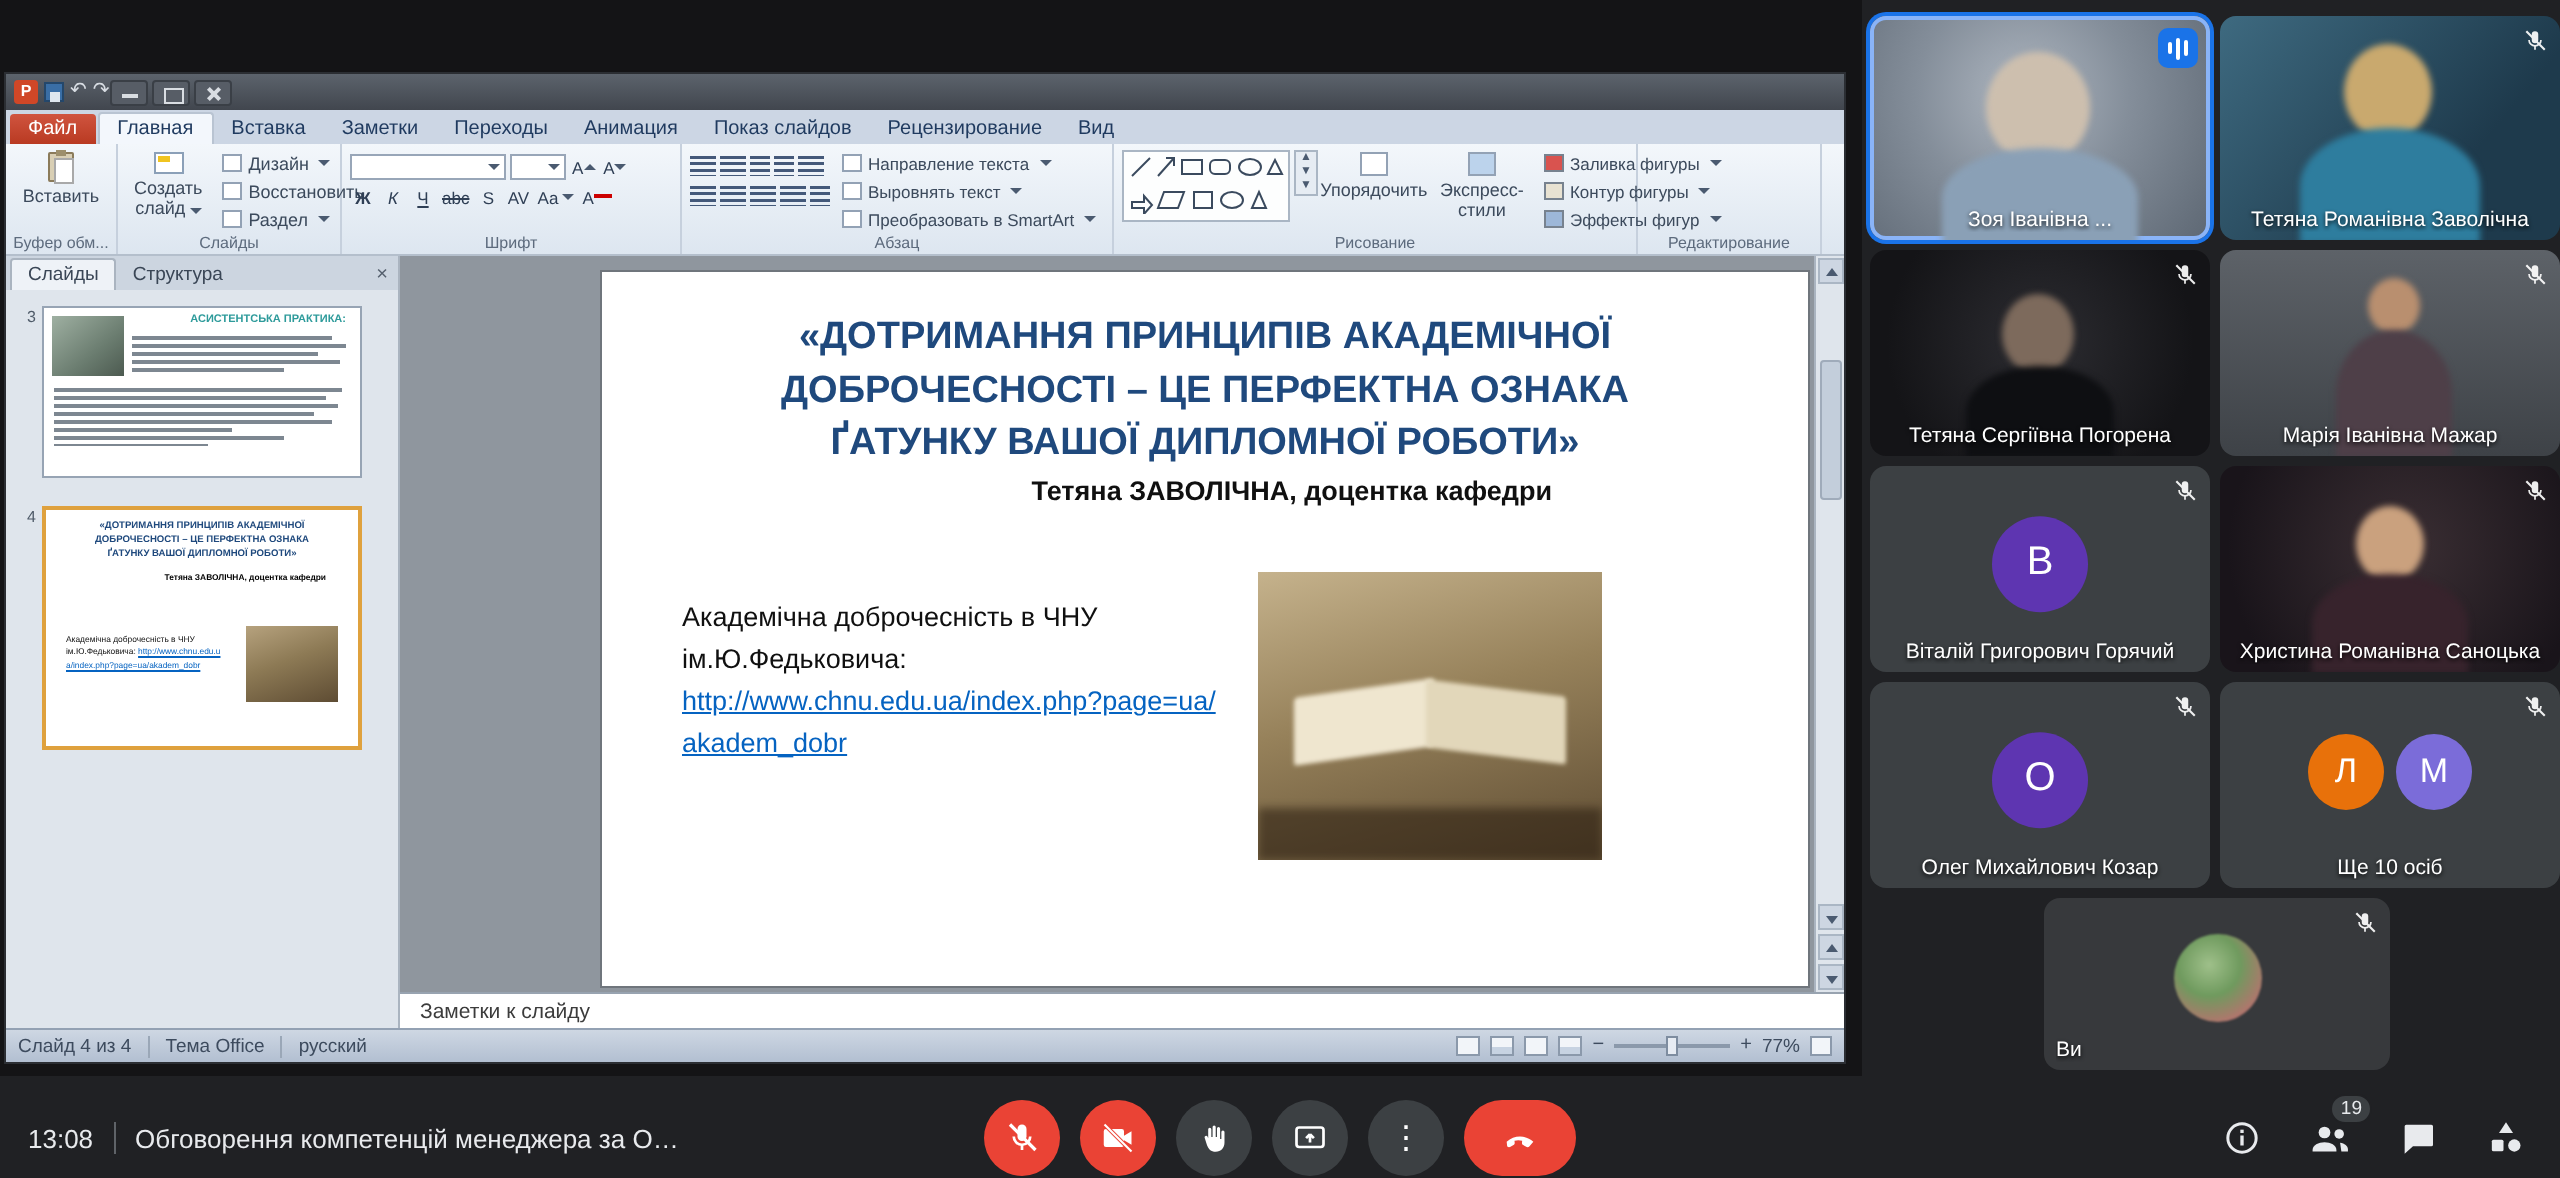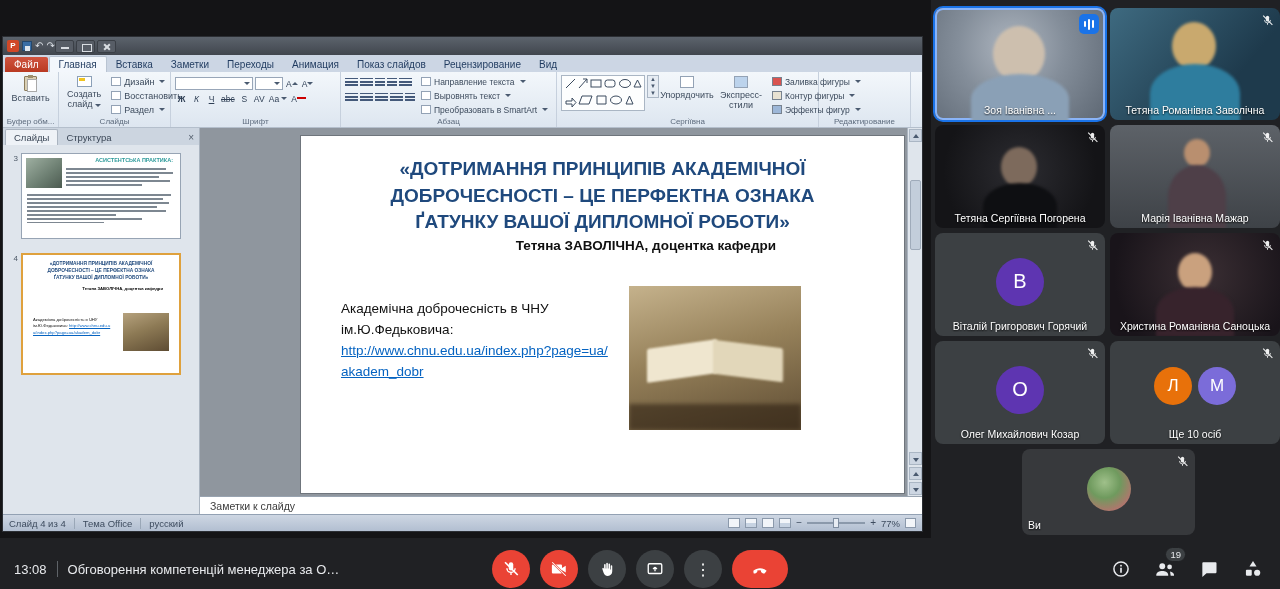--- a/index.html
+++ b/index.html
@@ -348,21 +348,21 @@
                   <span>Контур фигуры</span>
                   <span class="car"></span>
                 </div>
               <div class="mini-btn">
                   <span class="sw eff"></span>
                   <span>Эффекты фигур</span>
                   <span class="car"></span>
                 </div>
             </div>
           </div>
-          <div class="rgroup-label">Сергіївна</div>
+          <div class="rgroup-label">Рисование</div>
         </div>
 
         <div class="rgroup" style="width:92px;">
           <div class="rgroup-label">Редактирование</div>
         </div>
       </div>
 
       <div class="ppt-body">
         <div class="slides-panel">
           <div class="panel-tabs">

